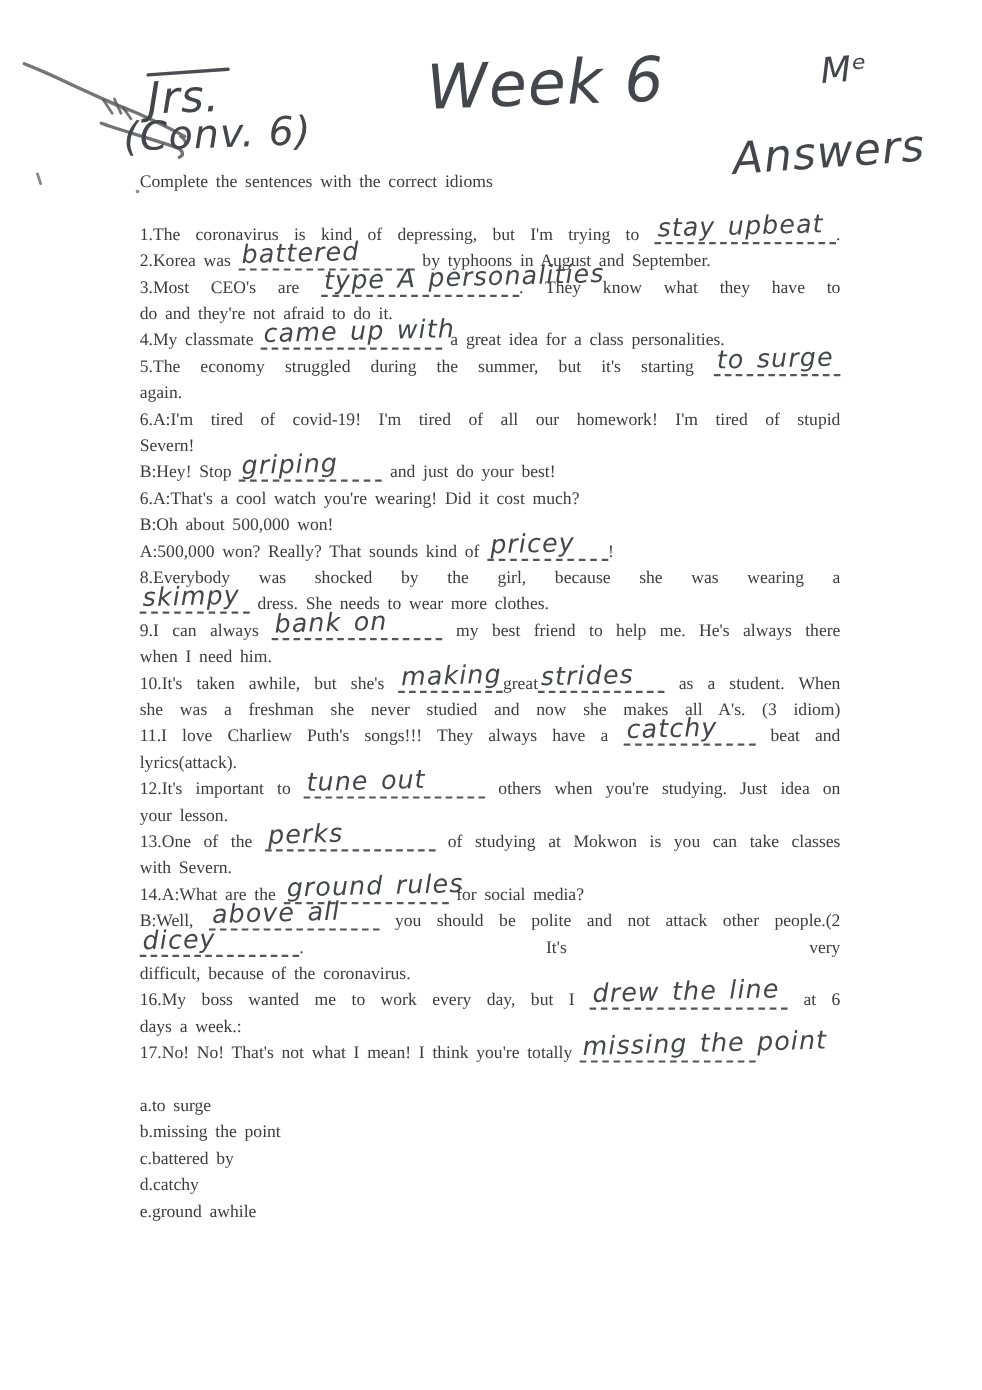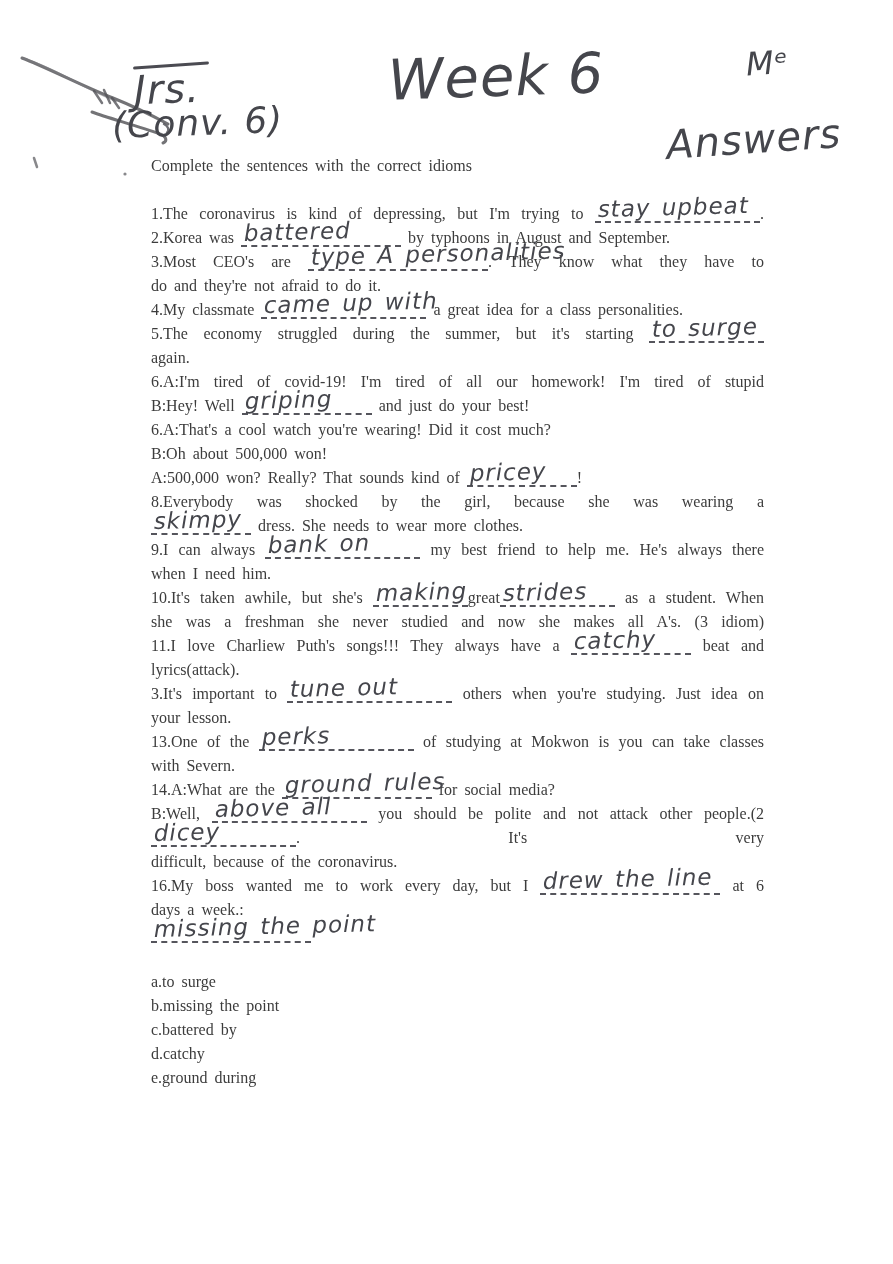--- a/index.html
+++ b/index.html
@@ -26,21 +26,20 @@
     left:127px;top:154px;width:637px;
   }
   .line{
     position:relative;
     height:24px;
     line-height:24px;
     font-size:16px;
     word-spacing:3px;
     white-space:nowrap;
     color:#3c3c3c;
-    margin-left:24px;
   }
   .line.j{
     white-space:normal;
     text-align:justify;
     text-align-last:justify;
   }
   .blank{
     position:relative;
     display:inline-block;
     height:16px;
@@ -93,44 +92,45 @@
       <div class="line"><span>Complete the sentences with the correct idioms</span></div>
       <div class="line">&nbsp;</div>
       <div class="line j"><span>1.The coronavirus is kind of depressing, but I'm trying to </span><span class="blank" style="width: 165px;"><span class="hw">stay upbeat</span></span><span>.</span></div>
       <div class="line"><span>2.Korea was </span><span class="blank" style="width: 160px;"><span class="hw">battered</span></span><span> by typhoons in August and September.</span></div>
       <div class="line j"><span>3.Most CEO's are </span><span class="blank" style="width: 180px;"><span class="hw">type A personalities</span></span><span>. They know what they have to</span></div>
       <div class="line"><span>do and they're not afraid to do it.</span></div>
       <div class="line"><span>4.My classmate </span><span class="blank" style="width: 165px;"><span class="hw">came up with</span></span><span> a great idea for a class personalities.</span></div>
       <div class="line j"><span>5.The economy struggled during the summer, but it's starting </span><span class="blank" style="width: 115px;"><span class="hw">to surge</span></span></div>
       <div class="line"><span>again.</span></div>
       <div class="line j"><span>6.A:I'm tired of covid-19! I'm tired of all our homework! I'm tired of stupid</span></div>
-      <div class="line"><span>B:Hey! Well </span><span class="blank" style="width: 130px;"><span class="hw">griping</span></span><span> and just do your best!</span></div>
+      <div class="line"><span>Severn!</span></div>
+      <div class="line"><span>B:Hey! Stop </span><span class="blank" style="width: 130px;"><span class="hw">griping</span></span><span> and just do your best!</span></div>
       <div class="line"><span>6.A:That's a cool watch you're wearing! Did it cost much?</span></div>
       <div class="line"><span>B:Oh about 500,000 won!</span></div>
       <div class="line"><span>A:500,000 won? Really? That sounds kind of </span><span class="blank" style="width: 110px;"><span class="hw">pricey</span></span><span>!</span></div>
       <div class="line j"><span>8.Everybody was shocked by the girl, because she was wearing a</span></div>
       <div class="line"><span class="blank" style="width: 100px;"><span class="hw">skimpy</span></span><span> dress. She needs to wear more clothes.</span></div>
       <div class="line j"><span>9.I can always </span><span class="blank" style="width: 155px;"><span class="hw">bank on</span></span><span> my best friend to help me. He's always there</span></div>
       <div class="line"><span>when I need him.</span></div>
       <div class="line j"><span>10.It's taken awhile, but she's </span><span class="blank" style="width: 95px;"><span class="hw">making</span></span><span>great</span><span class="blank" style="width: 115px;"><span class="hw">strides</span></span><span> as a student. When</span></div>
       <div class="line j"><span>she was a freshman she never studied and now she makes all A's. (3 idiom)</span></div>
       <div class="line j"><span>11.I love Charliew Puth's songs!!! They always have a </span><span class="blank" style="width: 120px;"><span class="hw">catchy</span></span><span> beat and</span></div>
       <div class="line"><span>lyrics(attack).</span></div>
-      <div class="line j"><span>3.It's important to </span><span class="blank" style="width: 165px;"><span class="hw">tune out</span></span><span> others when you're studying. Just idea on</span></div>
+      <div class="line j"><span>12.It's important to </span><span class="blank" style="width: 165px;"><span class="hw">tune out</span></span><span> others when you're studying. Just idea on</span></div>
       <div class="line"><span>your lesson.</span></div>
       <div class="line j"><span>13.One of the </span><span class="blank" style="width: 155px;"><span class="hw">perks</span></span><span> of studying at Mokwon is you can take classes</span></div>
       <div class="line"><span>with Severn.</span></div>
       <div class="line"><span>14.A:What are the </span><span class="blank" style="width: 150px;"><span class="hw">ground rules</span></span><span> for social media?</span></div>
       <div class="line j"><span>B:Well, </span><span class="blank" style="width: 155px;"><span class="hw">above all</span></span><span> you should be polite and not attack other people.(2</span></div>
       <div class="line j"><span class="blank" style="width: 145px;"><span class="hw">dicey</span></span><span>. It's very</span></div>
       <div class="line"><span>difficult, because of the coronavirus.</span></div>
       <div class="line j"><span>16.My boss wanted me to work every day, but I </span><span class="blank" style="width: 180px;"><span class="hw">drew the line</span></span><span> at 6</span></div>
       <div class="line"><span>days a week.:</span></div>
-      <div class="line"><span class="blank" style="width: 160px;"><span class="hw">missing the point</span></span></div>
+      <div class="line"><span>17.No! No! That's not what I mean! I think you're totally </span><span class="blank" style="width: 160px;"><span class="hw">missing the point</span></span></div>
       <div class="line">&nbsp;</div>
       <div class="line"><span>a.to surge</span></div>
       <div class="line"><span>b.missing the point</span></div>
       <div class="line"><span>c.battered by</span></div>
       <div class="line"><span>d.catchy</span></div>
-      <div class="line"><span>e.ground during</span></div>
+      <div class="line"><span>e.ground awhile</span></div>
     </div>
 
 </div>
 
 </body></html>

